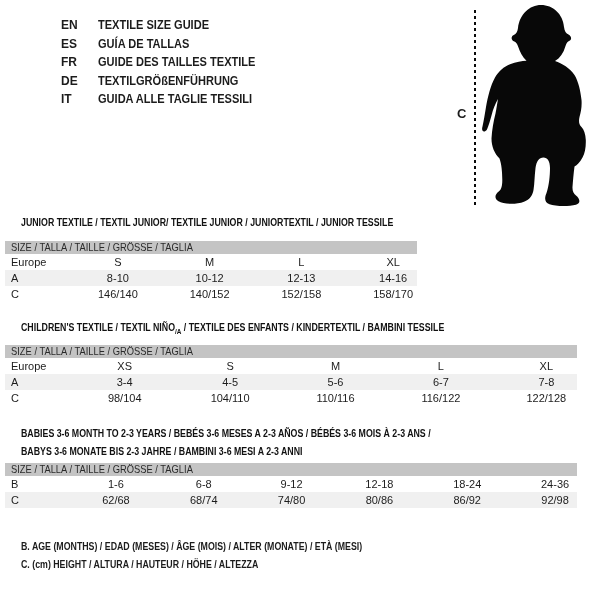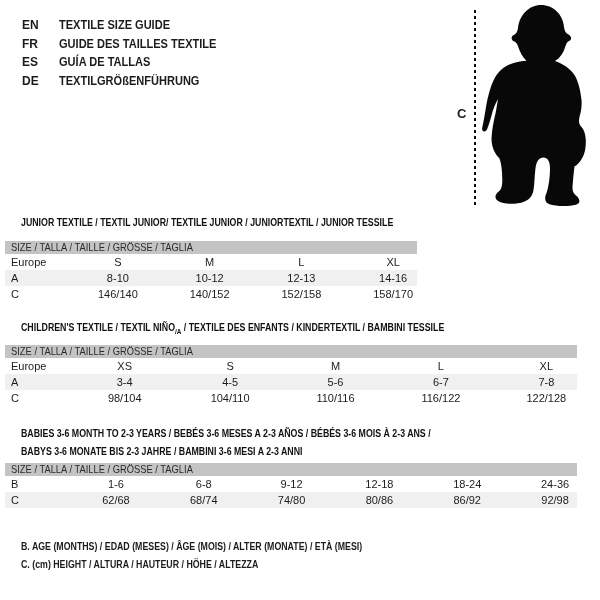--- a/index.html
+++ b/index.html
@@ -5,21 +5,21 @@
   html,body{margin:0;padding:0;background:#fff;}
   #page{position:relative;width:600px;height:600px;background:#ffffff;overflow:hidden;
         font-family:"Liberation Sans",sans-serif;color:#1c1c1c;}
   .cx80{display:inline-block;transform:scaleX(0.80);transform-origin:0 50%;white-space:nowrap;}
   .cx85{display:inline-block;transform:scaleX(0.85);transform-origin:0 50%;white-space:nowrap;}
   .cx92{display:inline-block;transform:scaleX(0.92);transform-origin:0 50%;white-space:nowrap;}
 
   
   #lang{position:absolute;left:22px;top:16px;font-size:12px;font-weight:bold;line-height:18.5px;}
   .lang-row{display:flex;}
-  .lang-code{width:37px;}
+  .lang-code{width:37px;margin-left:39px;}
 
   
   #figure{position:absolute;left:440px;top:0;width:160px;height:212px;}
   #dotline{position:absolute;left:34px;top:10px;width:2px;height:197px;
            background:repeating-linear-gradient(to bottom,#0a0a0a 0 3px,transparent 3px 6px);}
   #c-label{position:absolute;left:17px;top:106px;font-size:13px;font-weight:bold;}
   #baby{position:absolute;left:42px;top:4px;}
 
   
   .size-table{position:absolute;left:5px;}
@@ -41,30 +41,34 @@
 <body>
 
 <div id="page">
 
   <div id="lang">
     <div class="lang-row">
       <span class="lang-code">EN</span>
       <span class="cx92">TEXTILE SIZE GUIDE</span>
     </div>
     <div class="lang-row">
+      <span class="lang-code">ES</span>
+      <span class="cx92">GUÍA DE TALLAS</span>
+    </div>
+    <div class="lang-row">
       <span class="lang-code">FR</span>
       <span class="cx92">GUIDE DES TAILLES TEXTILE</span>
     </div>
     <div class="lang-row">
-      <span class="lang-code">ES</span>
-      <span class="cx92">GUÍA DE TALLAS</span>
-    </div>
-    <div class="lang-row">
       <span class="lang-code">DE</span>
       <span class="cx92">TEXTILGRÖßENFÜHRUNG</span>
+    </div>
+    <div class="lang-row">
+      <span class="lang-code">IT</span>
+      <span class="cx92">GUIDA ALLE TAGLIE TESSILI</span>
     </div>
   </div>
 
   <div id="figure">
     <span id="c-label">C</span>
     <div id="dotline"></div>
     <svg id="baby" width="118" height="203" viewBox="0 0 118 203" xmlns="http://www.w3.org/2000/svg">
       <path fill="#080808" d="
         M59 1
         C71 1 81 10 82 23

